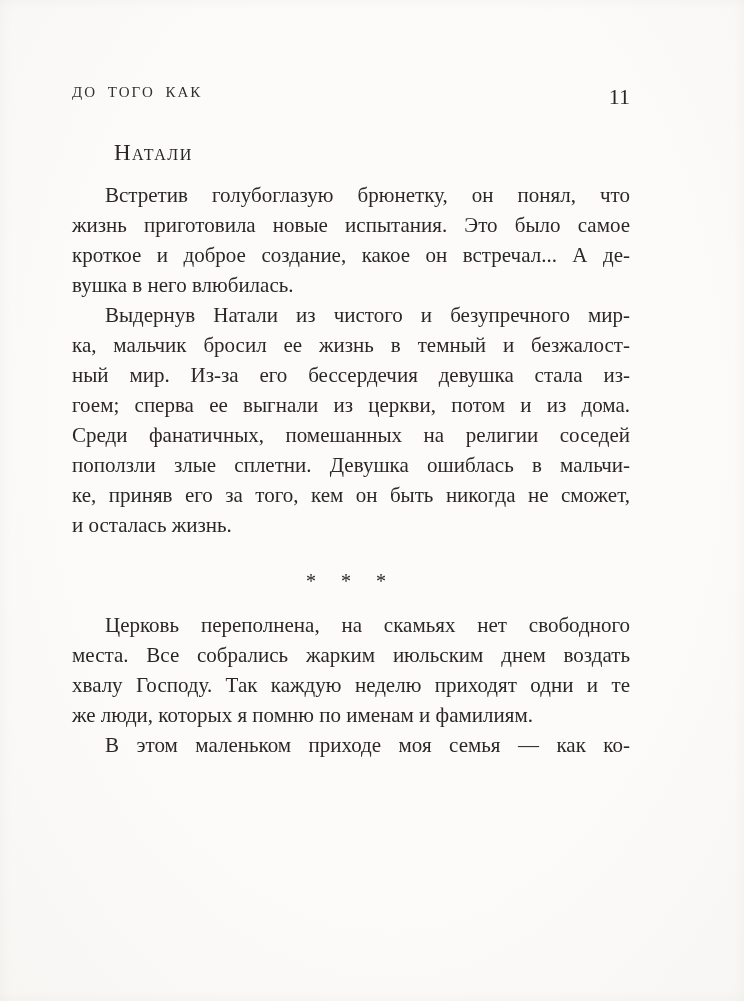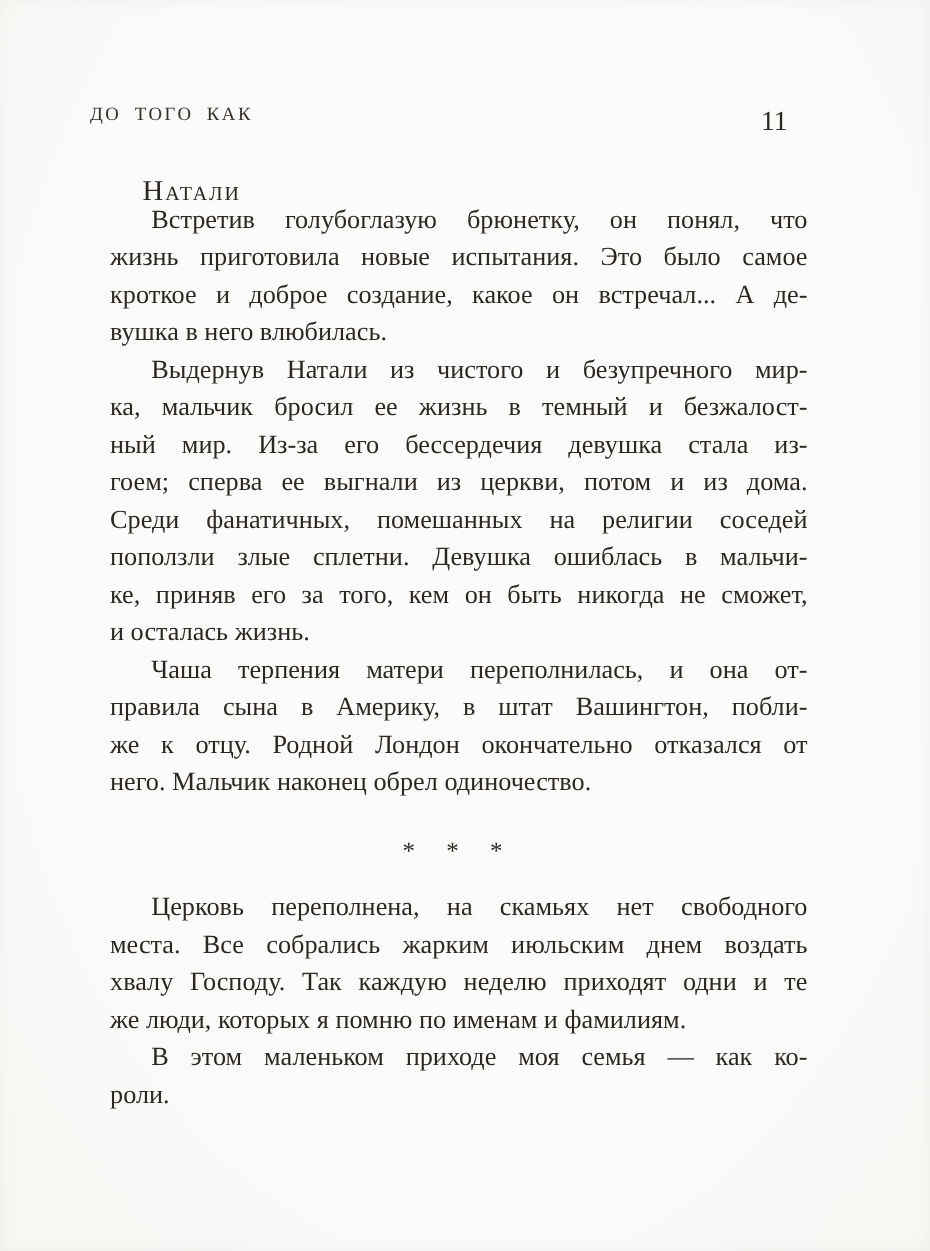--- a/index.html
+++ b/index.html
@@ -40,25 +40,24 @@
     margin: 16px;
     font-size: 23px;
     font-weight: normal;
     font-variant: small-caps;
     letter-spacing: 1.5px;
     color: #2b2824;
   }
   .body-text {
     position: absolute;
     left: 72px;
-    top: 160px;
+    top: 180px;
     width: 558px;
     font-size: 21px;
     line-height: 30px;
-    margin-left: 16px;
   }
   .line {
     text-align: justify;
     text-align-last: justify;
   }
   .line.first { text-indent: 33px; }
   .line.last  { text-align-last: left; }
   .separator {
     text-align: center;
     text-align-last: center;
@@ -95,35 +94,28 @@
       <div class="line first">Выдернув Натали из чистого и безупречного мир-</div>
       <div class="line">ка, мальчик бросил ее жизнь в темный и безжалост-</div>
       <div class="line">ный мир. Из-за его бессердечия девушка стала из-</div>
       <div class="line">гоем; сперва ее выгнали из церкви, потом и из дома.</div>
       <div class="line">Среди фанатичных, помешанных на религии соседей</div>
       <div class="line">поползли злые сплетни. Девушка ошиблась в мальчи-</div>
       <div class="line">ке, приняв его за того, кем он быть никогда не сможет,</div>
       <div class="line last">и осталась жизнь.</div>
     </div>
 
-    <div class="para">
-      <div class="line first">Чаша терпения матери переполнилась, и она от-</div>
-      <div class="line">правила сына в Америку, в штат Вашингтон, побли-</div>
-      <div class="line">же к отцу. Родной Лондон окончательно отказался от</div>
-      <div class="line last">него. Мальчик наконец обрел одиночество.</div>
-    </div>
 
     <div class="separator">* * *</div>
 
     <div class="para">
       <div class="line first">Церковь переполнена, на скамьях нет свободного</div>
       <div class="line">места. Все собрались жарким июльским днем воздать</div>
       <div class="line">хвалу Господу. Так каждую неделю приходят одни и те</div>
       <div class="line last">же люди, которых я помню по именам и фамилиям.</div>
     </div>
 
     <div class="para">
       <div class="line first">В этом маленьком приходе моя семья — как ко-</div>
-      <div class="line last">роли.</div>
     </div>
 
   </div>
 </div>
 
 </body></html>

